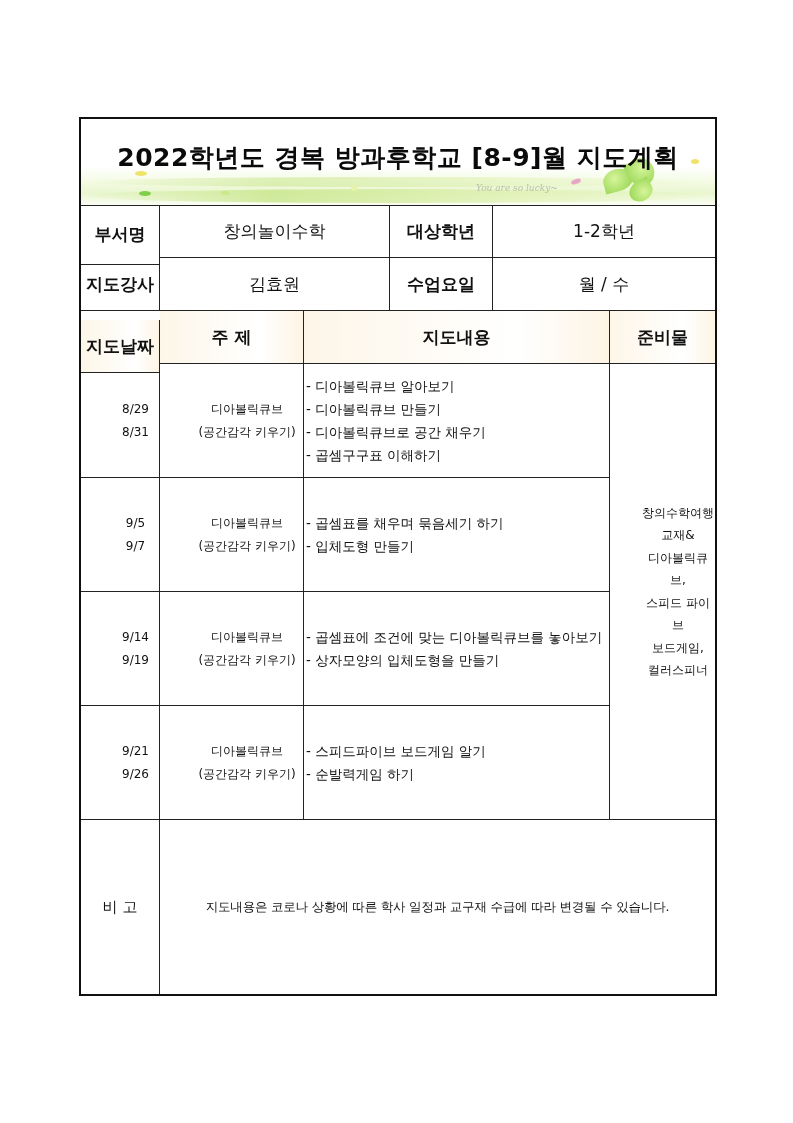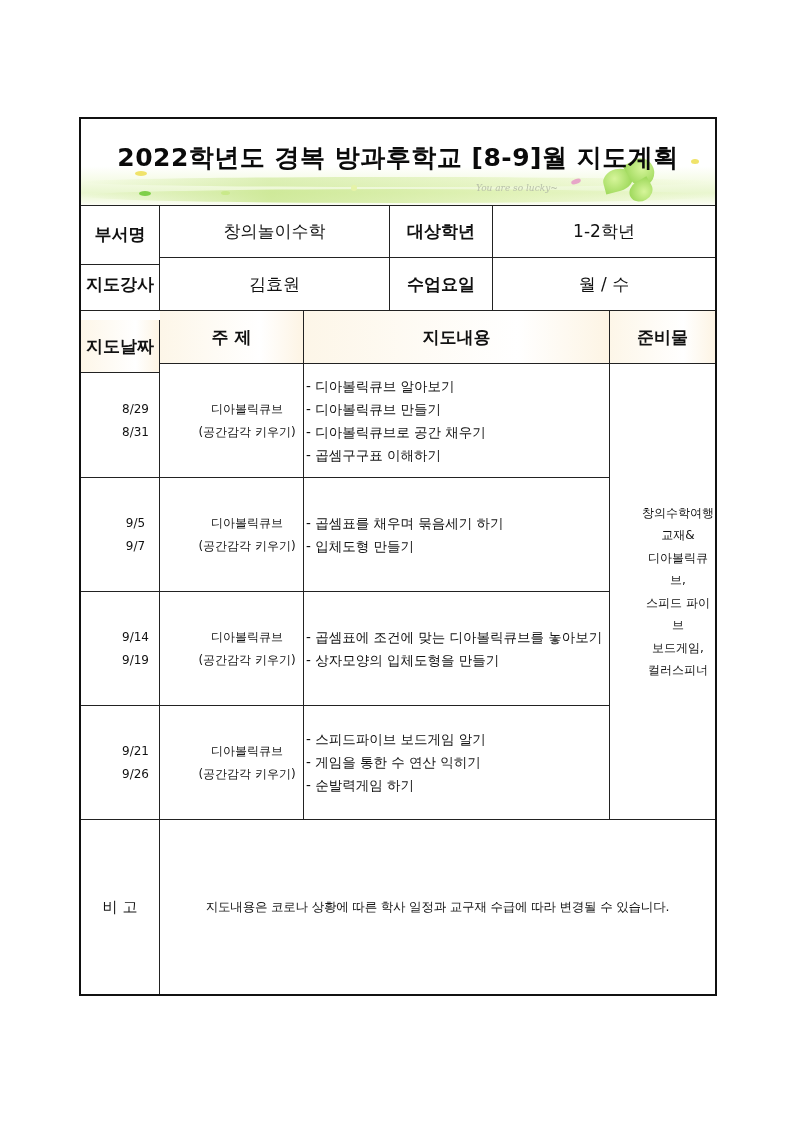--- a/index.html
+++ b/index.html
@@ -127,21 +127,20 @@
   </div>
   <div class="cell small" style="left:79px;top:587px;width:144px;height:114px;">
     <div>
         <div>디아볼릭큐브</div>
         <div>(공간감각 키우기)</div>
       </div>
   </div>
   <div class="cell content" style="left:223px;top:587px;width:306px;height:114px;">
     <ul>
       <li>- 스피드파이브 보드게임 알기</li>
-      <li>- 게임을 통한 수 연산 익히기</li>
       <li>- 순발력게임 하기</li>
     </ul>
   </div>
 
   <div class="cell small no-right" style="left:529px;top:245px;width:105px;height:456px;">
     <div style="line-height:22.5px;">
       <div>창의수학여행</div>
       <div>교재&amp;</div>
       <div>디아볼릭큐브,</div>
       <div>스피드 파이브</div>

